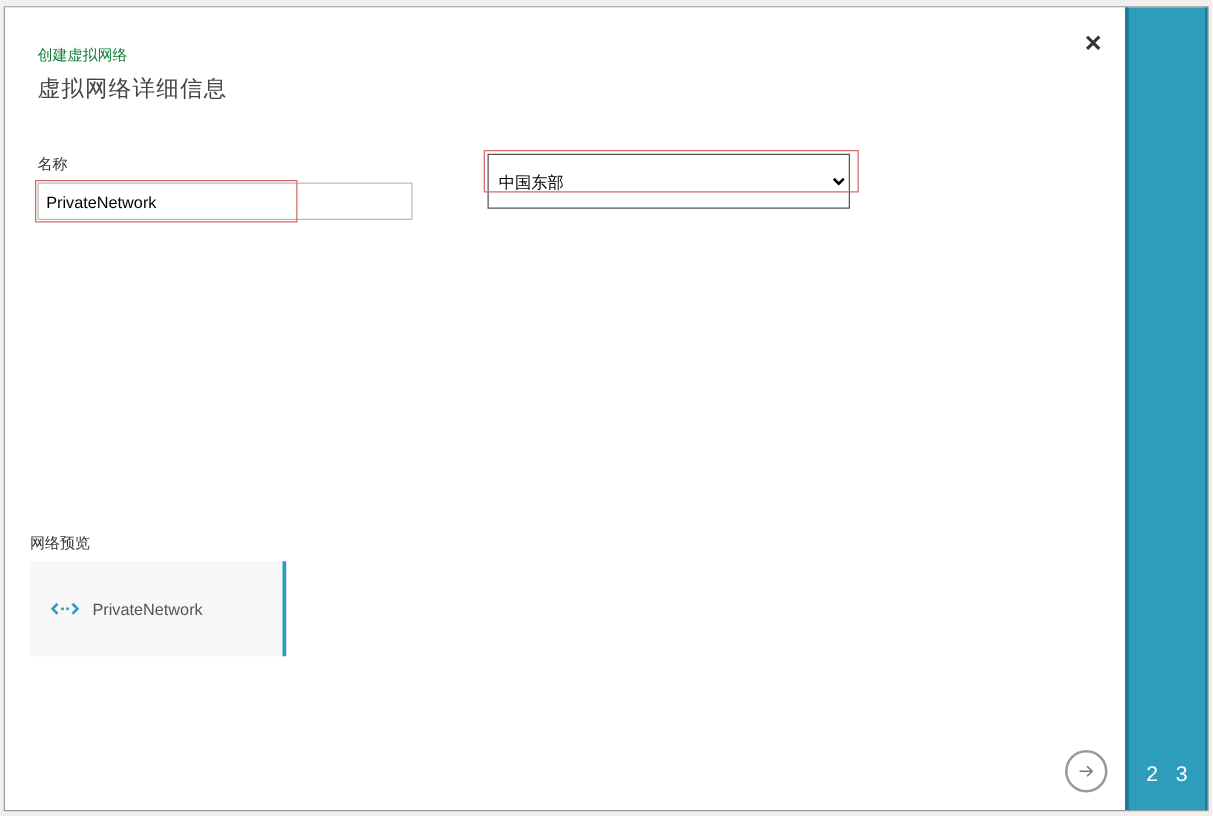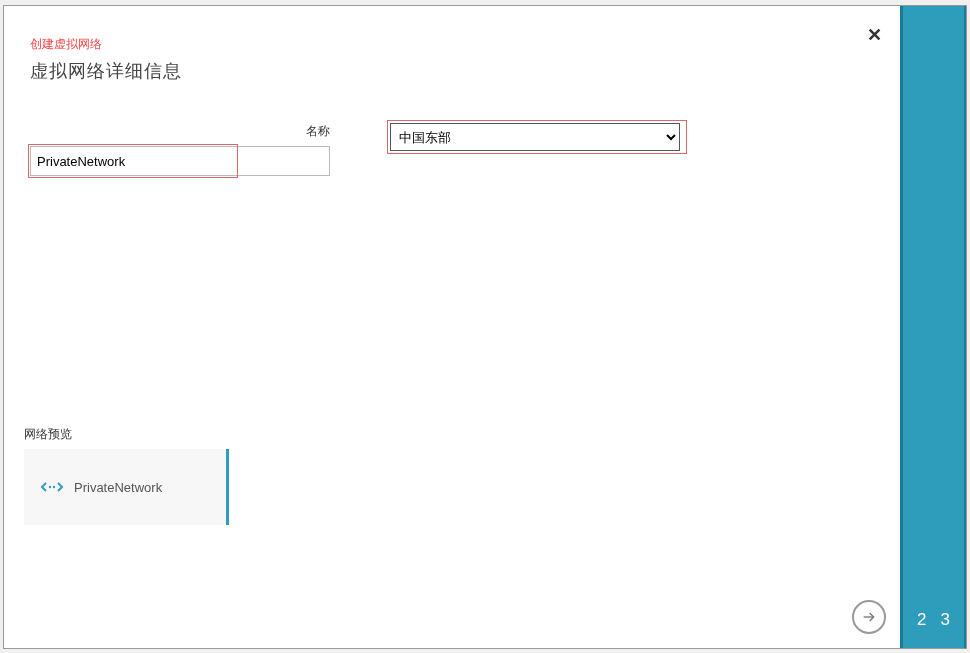--- a/index.html
+++ b/index.html
@@ -41,35 +41,35 @@
     }
     .step-num {
       color: #fff;
       font-size: 17px;
       margin: 0 7px;
       cursor: pointer;
       font-weight: 300;
     }
     .breadcrumb {
       font-size: 12px;
-      color: #ef4444;
+      color: #15803d;
       margin-bottom: 6px;
     }
     .page-title {
       font-size: 18px;
       font-weight: 300;
       color: #444;
       margin-bottom: 40px;
       letter-spacing: 1px;
     }
     .form-row {
       display: flex;
       gap: 60px;
     }
-    .form-group { display: flex; flex-direction: column; align-items: flex-end; }
+    .form-group { display: flex; flex-direction: column; }
     .form-label {
       font-size: 12px;
       color: #333;
       margin-bottom: 6px;
     }
     .name-wrap {
       position: relative;
       width: 300px;
     }
     .name-input {
@@ -89,21 +89,21 @@
       left: -2px;
       width: 210px;
       height: 34px;
       border: 1px solid #d46a6a;
       pointer-events: none;
       z-index: 3;
     }
     .loc-wrap { position: relative; width: 300px; }
     .loc-select {
       width: 290px;
-      height: 28px;
+      height: 44px;
       border: 1px solid #555;
       font-size: 13px;
       padding: 0 4px;
       background: #fff;
       position: relative;
       z-index: 2;
       appearance: auto;
     }
     .loc-overlay {
       position: absolute;

